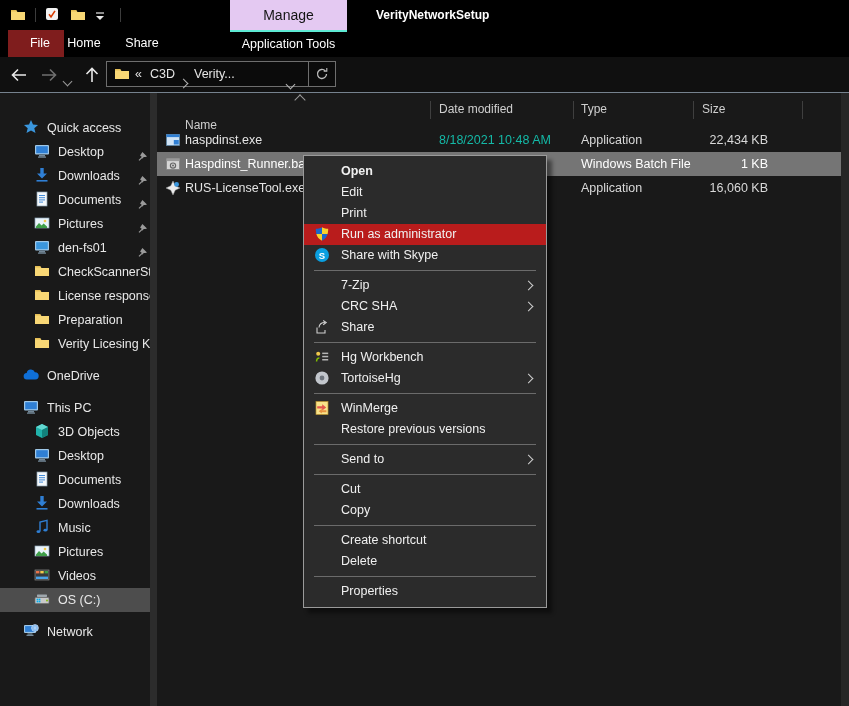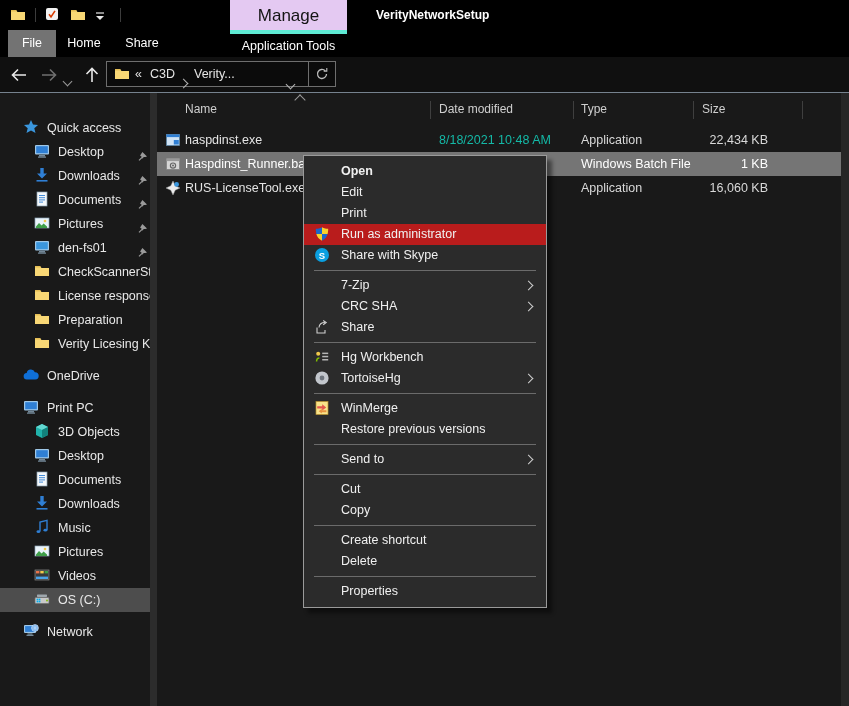--- a/index.html
+++ b/index.html
@@ -4,28 +4,28 @@
 <style>
   html,body{margin:0;padding:0;background:#000;}
   #screen{position:relative;width:849px;height:706px;background:#191919;overflow:hidden;
           font-family:"Liberation Sans","DejaVu Sans",sans-serif;cursor:default;-webkit-font-smoothing:antialiased;}
   
   #titlebar{position:absolute;left:0;top:0;right:0;height:30px;background:#000;}
   #qat{position:absolute;left:10px;top:7px;display:flex;gap:9px;align-items:center;}
   #qat .icon{width:16px;height:16px;display:inline-block;}
   .qat-div{width:1px;height:14px;background:#3c3c3c;}
   #manage-tab{position:absolute;left:230px;top:0;width:117px;height:30px;background:#e4c9f2;
-              color:#141414;font-size:17px;text-align:center;line-height:31px;}
+              color:#141414;font-size:14px;text-align:center;line-height:31px;}
   #window-title{position:absolute;left:376px;top:0;line-height:30px;color:#fff;font-size:12px;font-weight:700;}
   
   #ribbon{position:absolute;left:0;top:30px;right:0;height:27px;background:#000;}
   .rtab{position:absolute;top:0;height:27px;line-height:27px;color:#fff;font-size:12.5px;text-align:center;}
-  .rtab.active{background:#737373;}
+  .rtab.active{background:#7f1d1d;padding-left:8px;}
   #apptools-tab{position:absolute;left:230px;top:0;width:117px;height:25px;line-height:25px;
-                border-top:4px solid #5eead4;color:#fff;font-size:12.5px;text-align:center;}
+                border-top:2px solid #5eead4;color:#fff;font-size:12.5px;text-align:center;}
   
   #navbar{position:absolute;left:0;top:57px;right:0;height:35px;background:#101010;border-bottom:1px solid #76828e;}
   .nav-btn{position:absolute;top:9px;width:18px;height:18px;}
   #addressbar{position:absolute;left:106px;top:4px;width:202px;height:26px;box-sizing:border-box;
               background:#0b0b0b;border:1px solid #6e6e6e;border-right:none;color:#e6e6e6;
               font-size:12.5px;line-height:24px;}
   #addressbar .icon{position:absolute;left:7px;top:4px;width:16px;height:16px;}
   .crumb{position:absolute;top:0;}
   .chev{display:inline-block;width:6px;height:6px;border-right:1.4px solid #b5b5b5;border-bottom:1.4px solid #b5b5b5;}
   .chev.right{transform:rotate(-45deg);}
@@ -219,21 +219,21 @@
             <path d="M1 3h5l1 1.5H1z" fill="#e4bd55"></path>
           </svg></span><span>Verity Licesing KB</span></div>
       <div class="side-item lvl0 spacer"><span class="icon"><svg viewBox="0 0 16 16" width="16" height="16">
             <path d="M4 12.5a3.2 3.2 0 0 1-.3-6.4 4.3 4.3 0 0 1 8.2-.9 3.1 3.1 0 0 1 .3 7.3z" fill="#0f6fd7"></path>
           </svg></span><span>OneDrive</span></div>
       <div class="side-item lvl0 spacer"><span class="icon"><svg viewBox="0 0 16 16" width="16" height="16">
             <rect x="1" y="2" width="14" height="9.5" rx="1" fill="#9fc8e8"></rect>
             <rect x="2.2" y="3.2" width="11.6" height="7" fill="#2f7fd4"></rect>
             <rect x="5" y="12.2" width="6" height="1.2" fill="#8aa5b8"></rect>
             <rect x="4" y="13.6" width="8" height="1" fill="#8aa5b8"></rect>
-          </svg></span><span>Print PC</span></div>
+          </svg></span><span>This PC</span></div>
       <div class="side-item lvl1"><span class="icon"><svg viewBox="0 0 16 16" width="16" height="16">
             <path d="M8 1l6 3v8l-6 3-6-3V4z" fill="#20b2aa"></path>
             <path d="M8 1l6 3-6 3-6-3z" fill="#62d8d1"></path>
             <path d="M8 7v8l6-3V4z" fill="#12827c"></path>
           </svg></span><span>3D Objects</span></div>
       <div class="side-item lvl1"><span class="icon"><svg viewBox="0 0 16 16" width="16" height="16">
             <rect x="1" y="2" width="14" height="9.5" rx="1" fill="#9fc8e8"></rect>
             <rect x="2.2" y="3.2" width="11.6" height="7" fill="#2f7fd4"></rect>
             <rect x="5" y="12.2" width="6" height="1.2" fill="#8aa5b8"></rect>
             <rect x="4" y="13.6" width="8" height="1" fill="#8aa5b8"></rect>
@@ -280,21 +280,21 @@
             <rect x="4.5" y="10.5" width="5" height="1" fill="#8aa5b8"></rect>
             <rect x="3.5" y="11.8" width="7" height="1" fill="#8aa5b8"></rect>
             <circle cx="12" cy="5" r="3.4" fill="#5aa7e8" stroke="#eef" stroke-width="0.6"></circle>
             <path d="M8.6 5h6.8M12 1.6v6.8M9.6 3.2c1.5 1.2 3.3 1.2 4.8 0M9.6 6.8c1.5-1.2 3.3-1.2 4.8 0" stroke="#eef" stroke-width="0.5" fill="none"></path>
           </svg></span><span>Network</span></div>
     </div>
   <div id="side-scroll"></div>
 
   <div id="filepane">
     <div id="headers">
-        <span class="col" style="left: 28px;">Name</span>
+        <span class="col" style="left: 28px; margin-top: 16px;">Name</span>
         <span class="sort-caret"></span>
         <span class="col" style="left: 282px;">Date modified</span>
         <span class="col" style="left: 424px;">Type</span>
         <span class="col" style="left: 545px;">Size</span>
         <div class="hdr-div" style="left: 273px;"></div>
         <div class="hdr-div" style="left: 416px;"></div>
         <div class="hdr-div" style="left: 536px;"></div>
         <div class="hdr-div" style="left: 645px;"></div>
       </div>
     <div id="rows">

